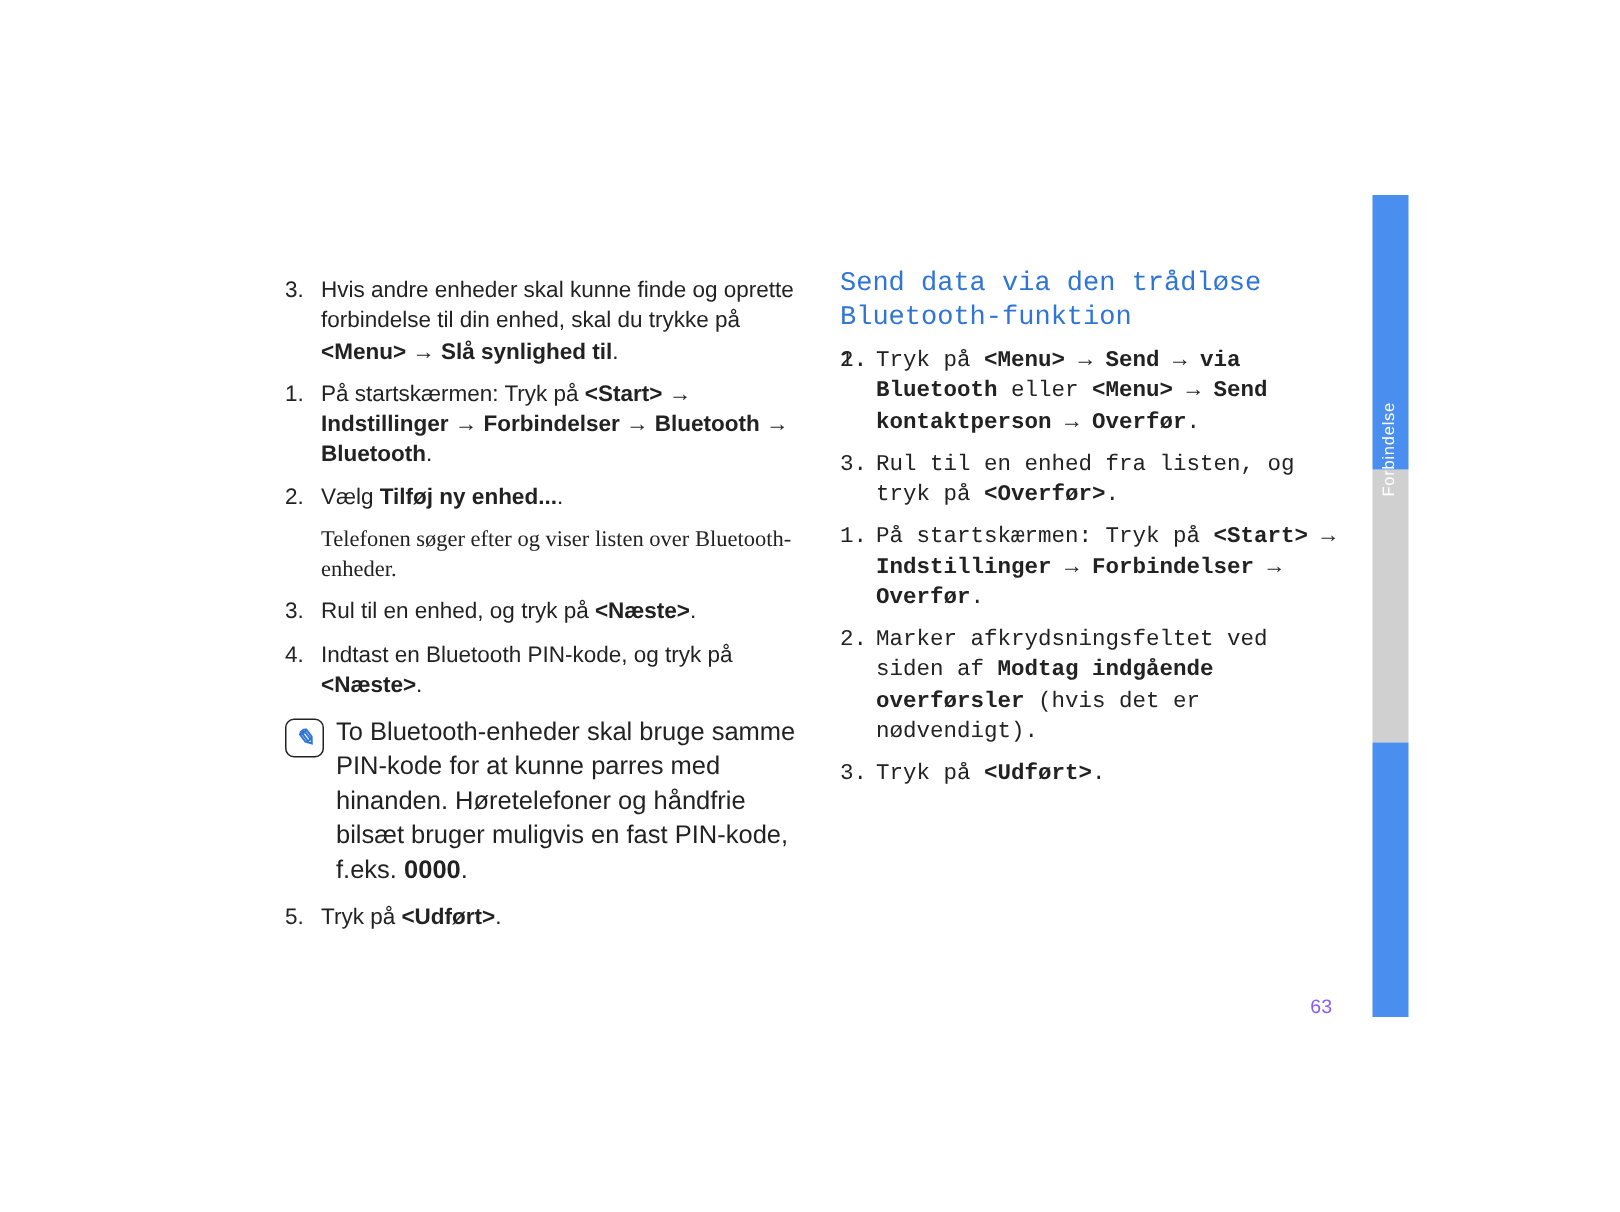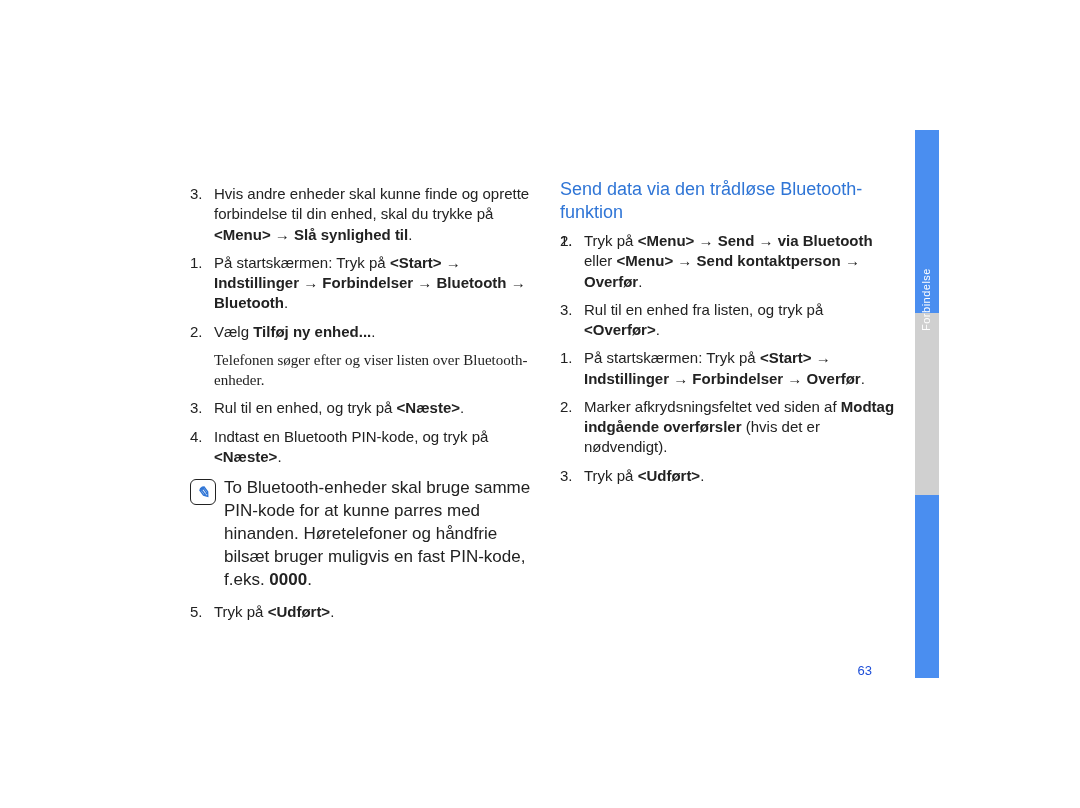--- a/index.html
+++ b/index.html
@@ -24,21 +24,21 @@
     display: flex;
     gap: 20px;
     padding: 178px 70px 40px 190px;
     box-sizing: border-box;
   }
   .col {
     flex: 1;
     min-width: 0;
   }
   .col-left { max-width: 350px; }
-  .col-right { max-width: 335px; }
+  .col-right { max-width: 335px; font-family: Liberation Mono, monospace; }
   h2.section-head {
     color: #2f75d6;
     font-size: 18px;
     font-weight: normal;
     margin: 18px 0 8px 0;
     line-height: 1.25;
   }
   ol {
     list-style: none;
     padding: 0;
@@ -112,24 +112,24 @@
     writing-mode: vertical-rl;
     transform: rotate(180deg);
     font-size: 11px;
     color: #fff;
     left: 5px;
     top: 138px;
     letter-spacing: 0.5px;
   }
   .page-number {
     position: absolute;
-    right: 208px;
+    right: 192px;
     bottom: 130px;
     font-size: 13px;
-    color: #1d4ed8;
+    color: #8b5cf6;
   }
   .intro {
     margin: 4px 0 6px 0;
     line-height: 1.35;
   }
 </style>
 </head>
 <body>
 
 <div class="page">

